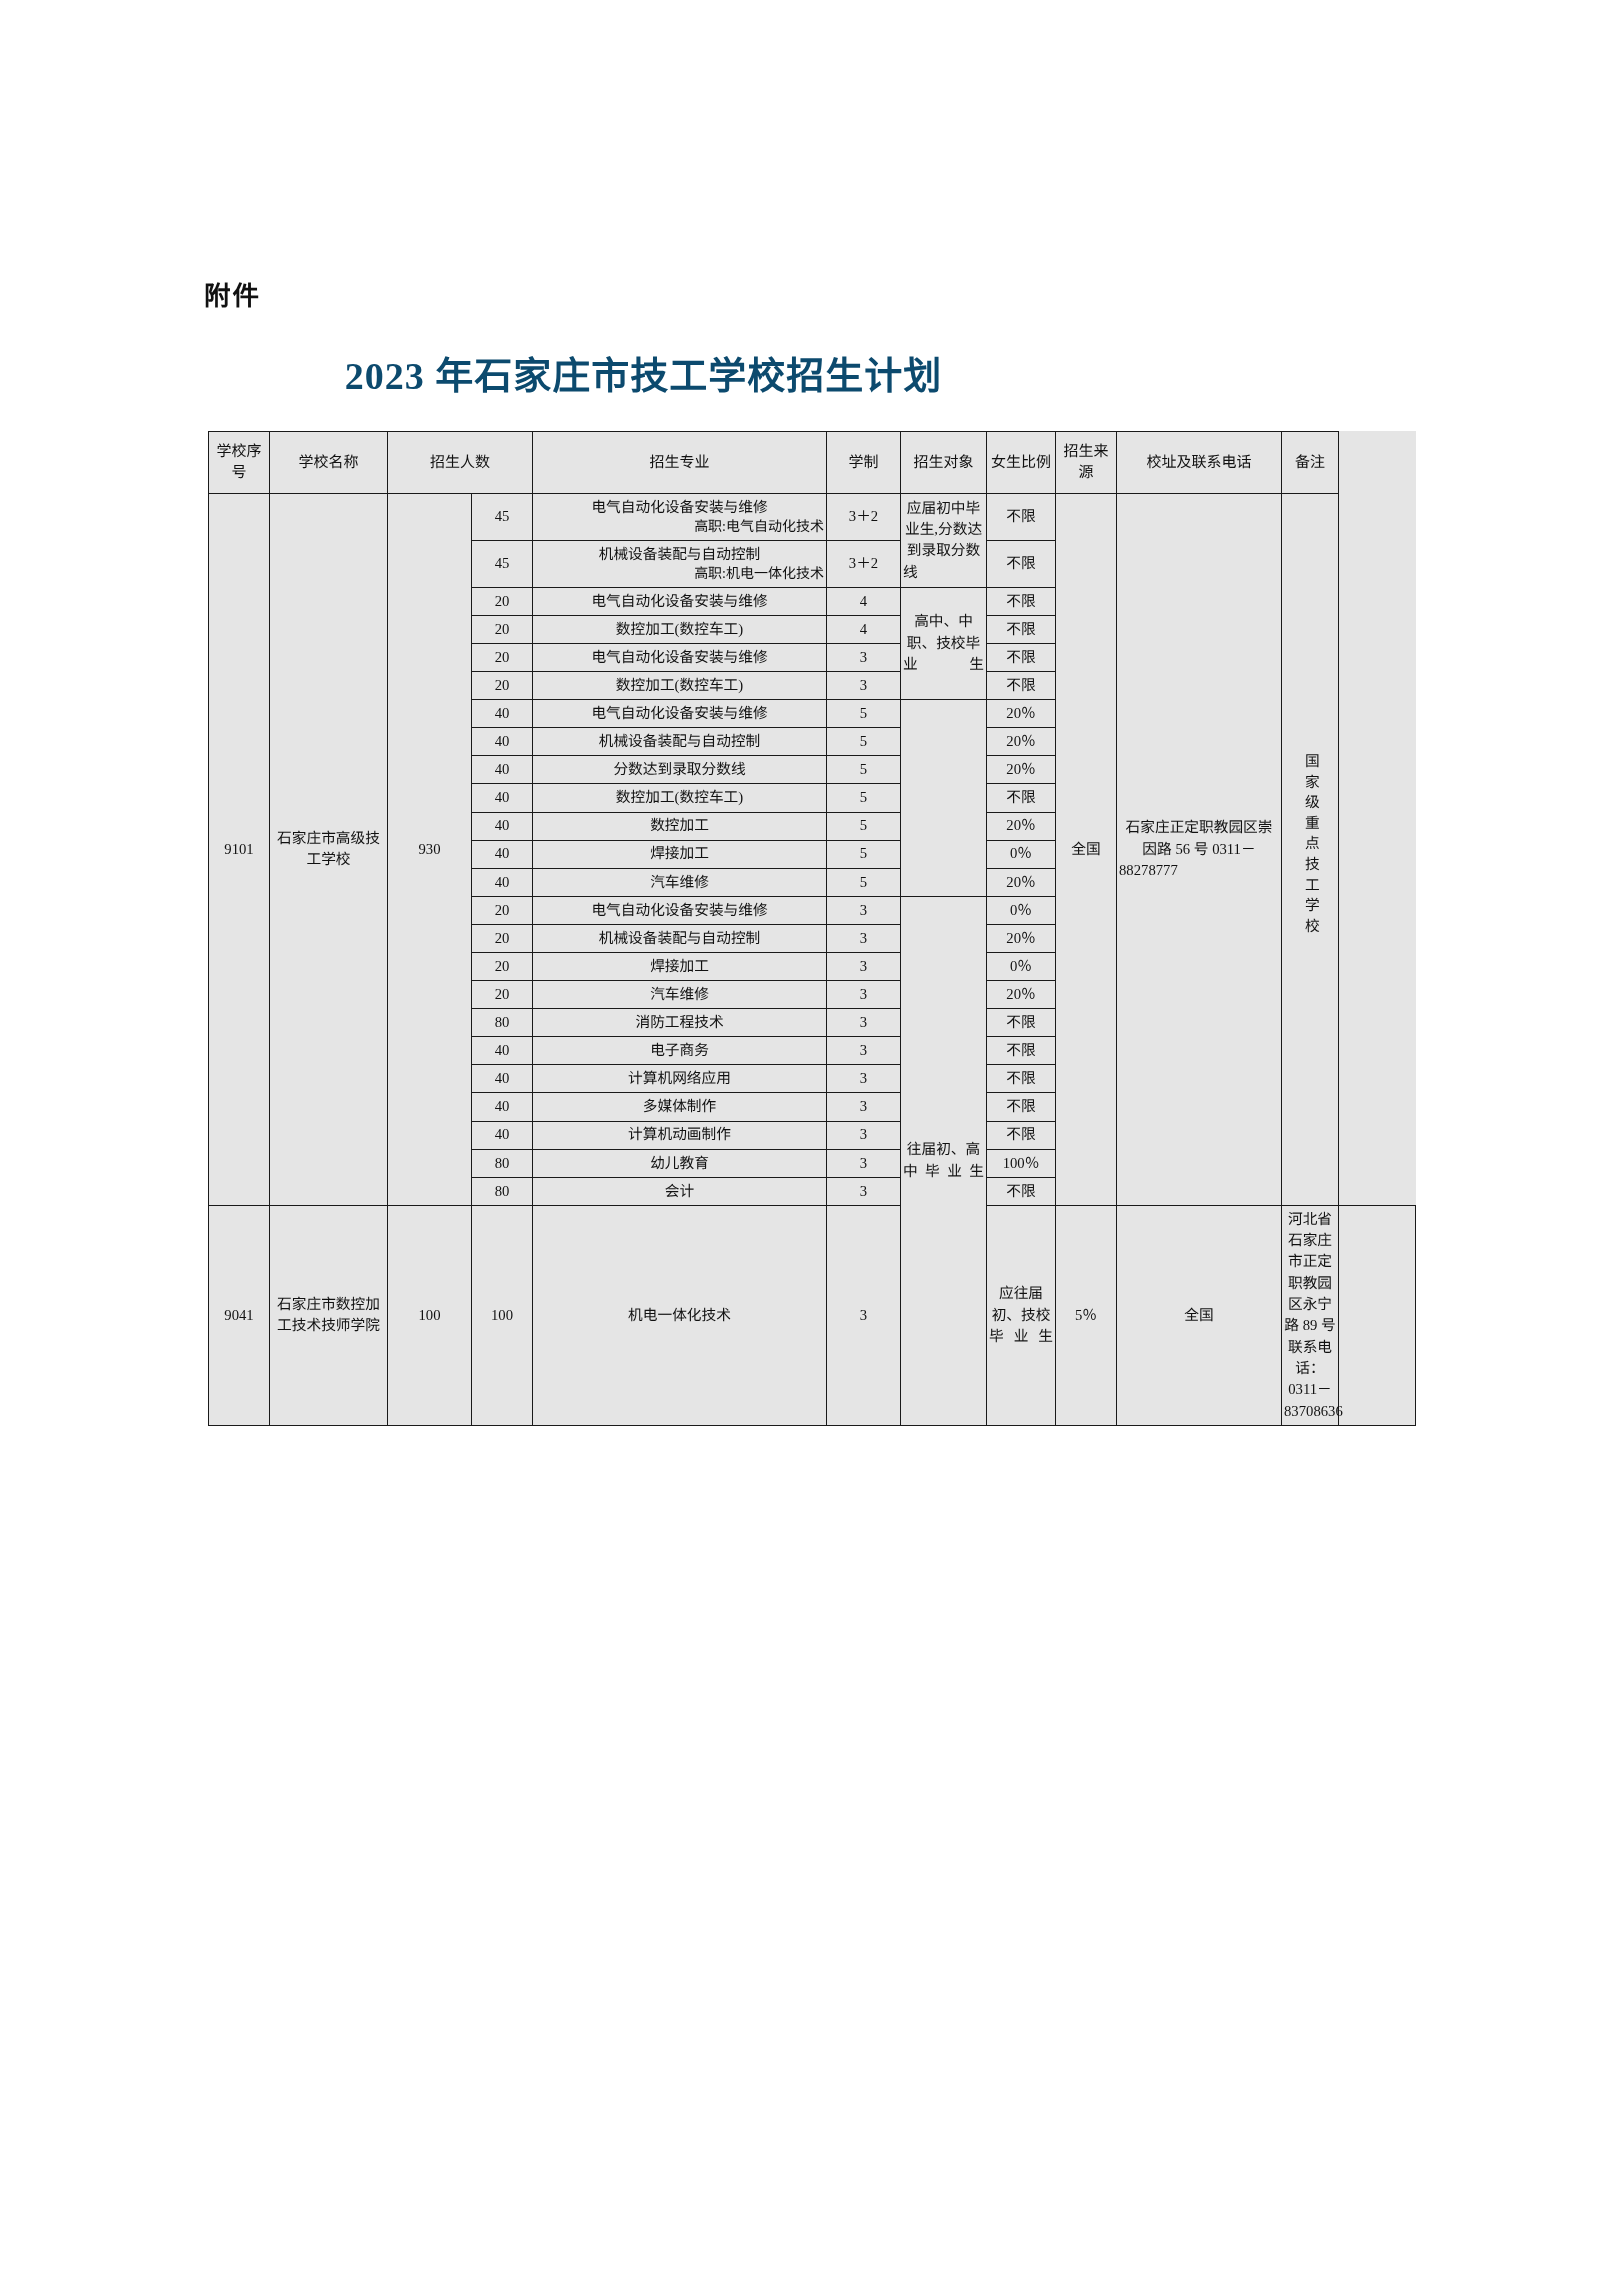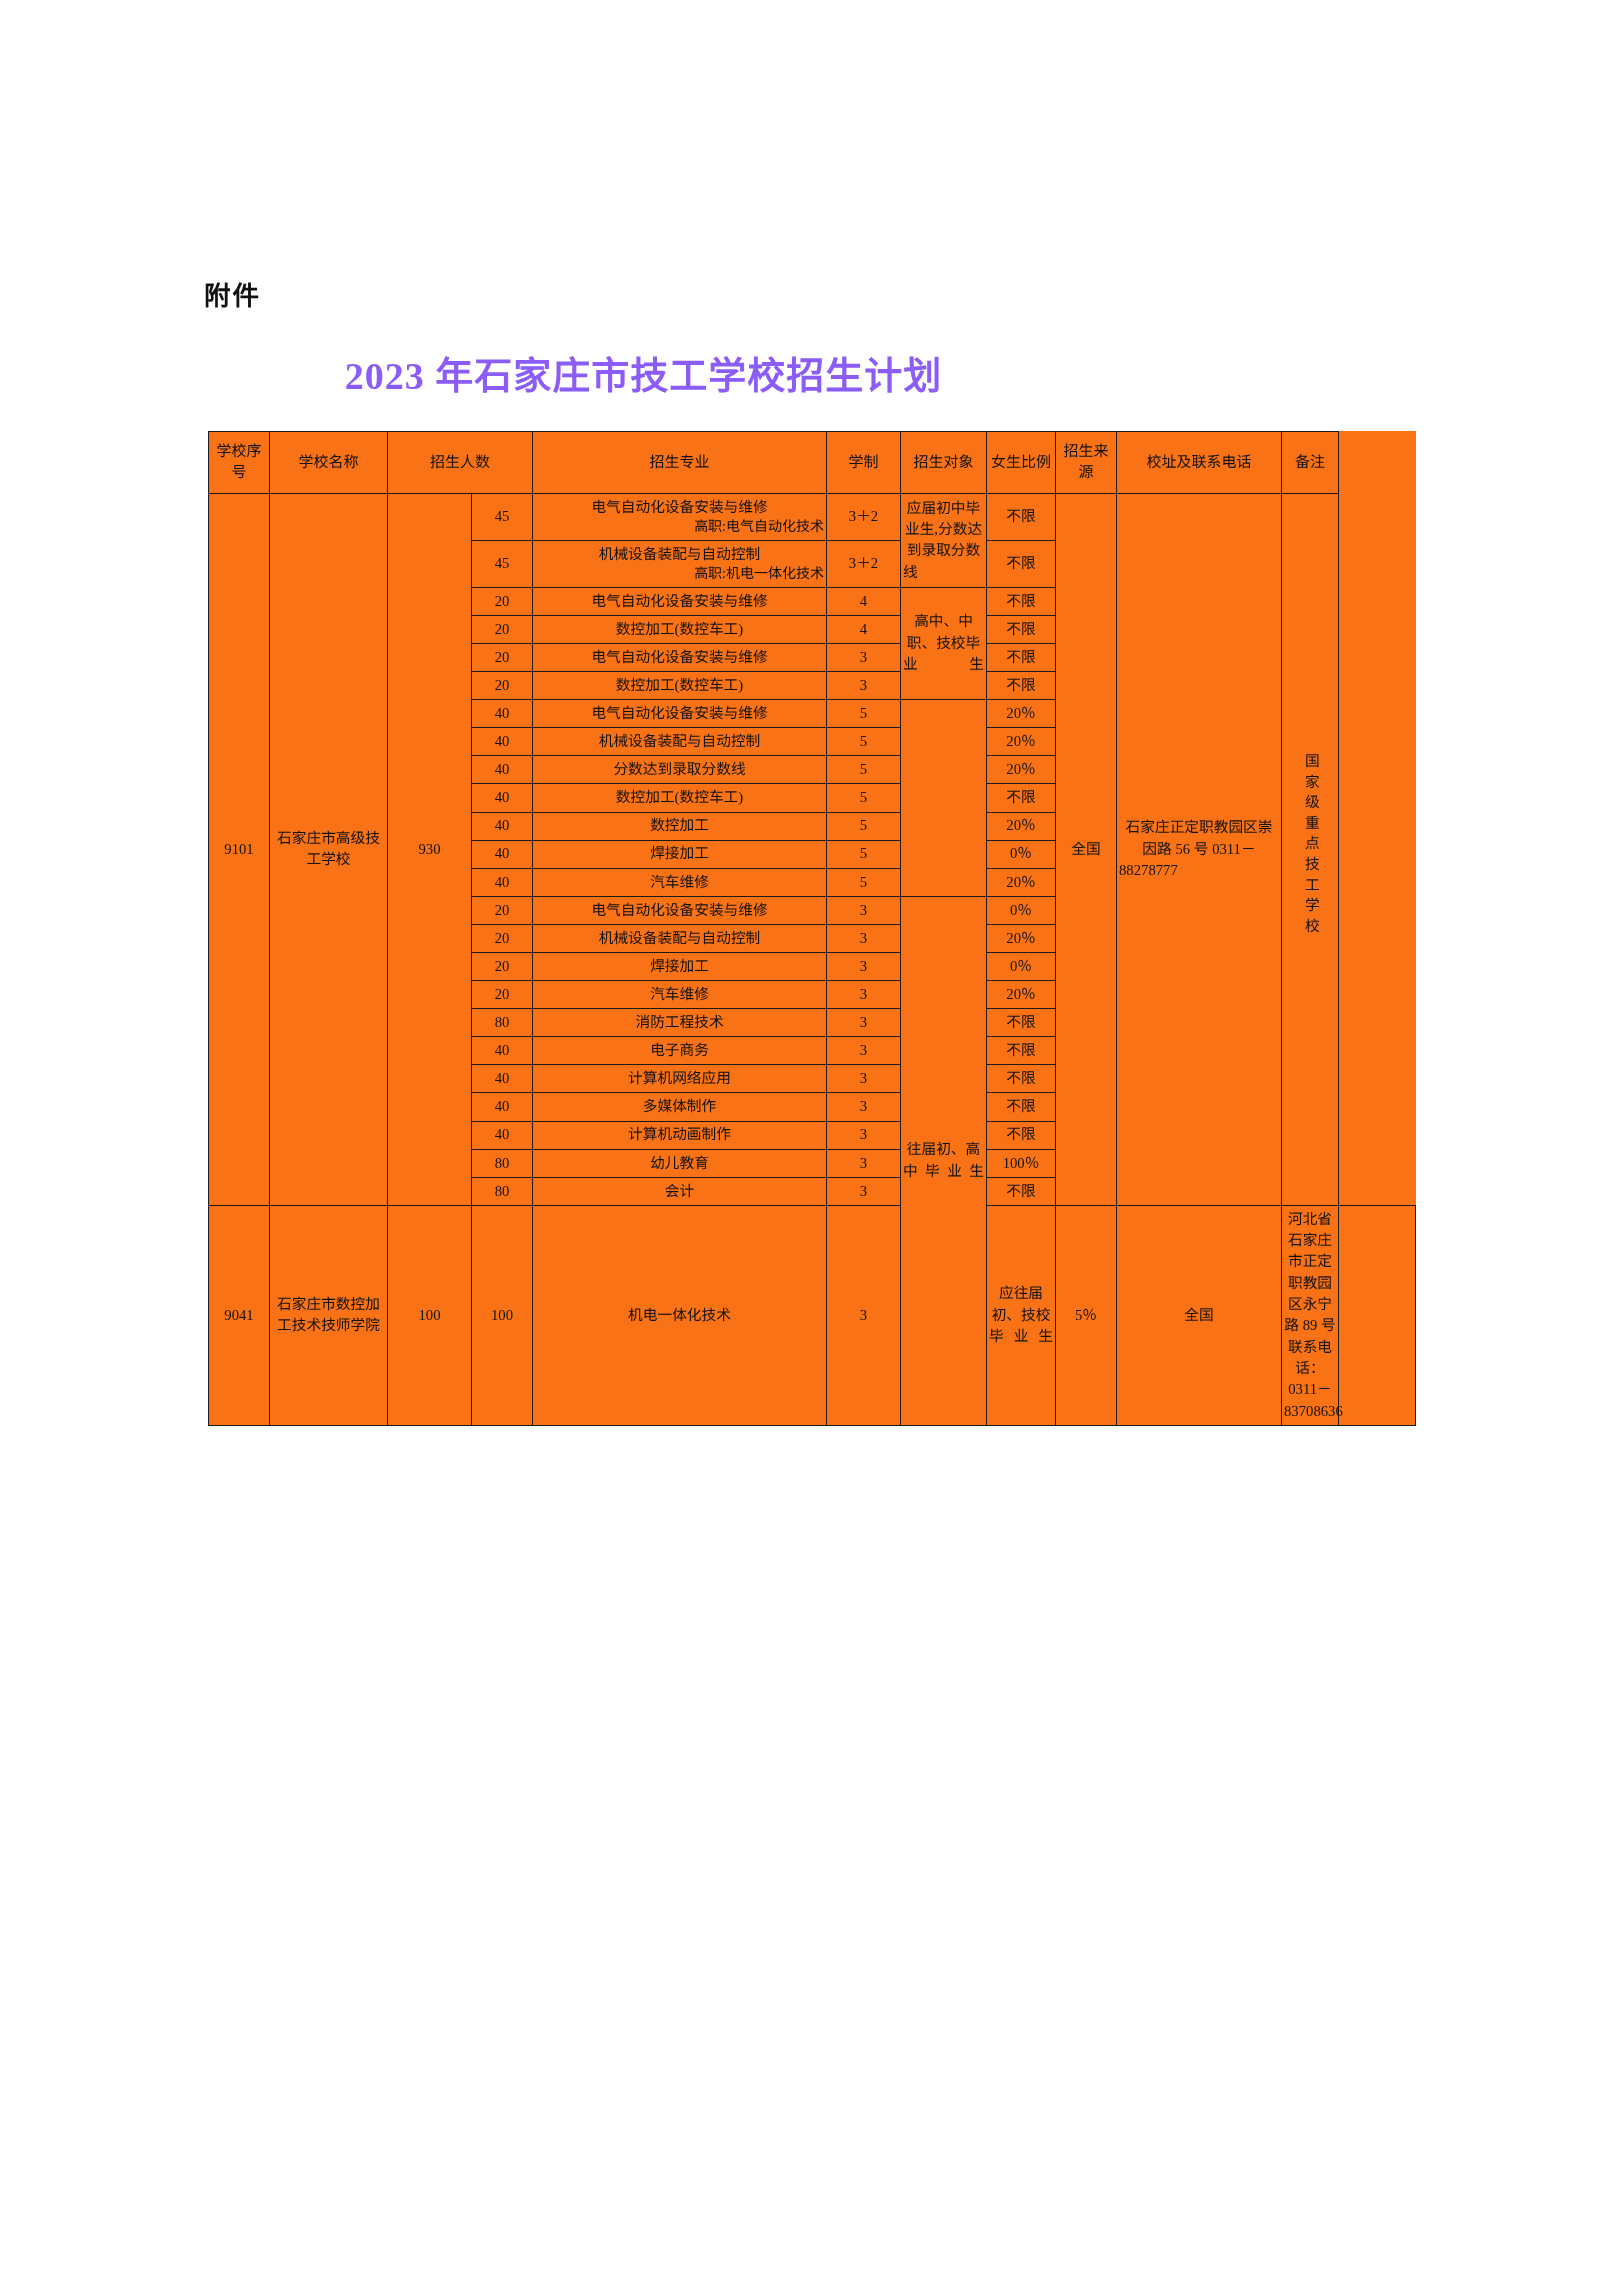--- a/index.html
+++ b/index.html
@@ -34,33 +34,33 @@
   }
   .doc-title {
     position: absolute;
     left: 0; right: 0;
     top: 345px;
     text-align: center;
     font-family: "Liberation Serif", "DejaVu Serif", serif;
     font-size: 38px;
     font-weight: 700;
     letter-spacing: 1px;
-    color: #8b5cf6;
+    color: #0c4a6e;
   }
   .table-wrap {
     position: absolute;
     left: 208px;
     top: 431px;
     width: 1208px;
   }
   table.plan {
     border-collapse: collapse;
     width: 1208px;
     table-layout: fixed;
-    background: #f97316;
+    background: #e5e5e5;
   }
   table.plan td, table.plan th {
     border: 1px solid #1a1a1a;
     font-size: 14.7px;
     line-height: 1.45;
     text-align: center;
     vertical-align: middle;
     padding: 2.9px 2px;
     font-weight: normal;
     color: #111;

